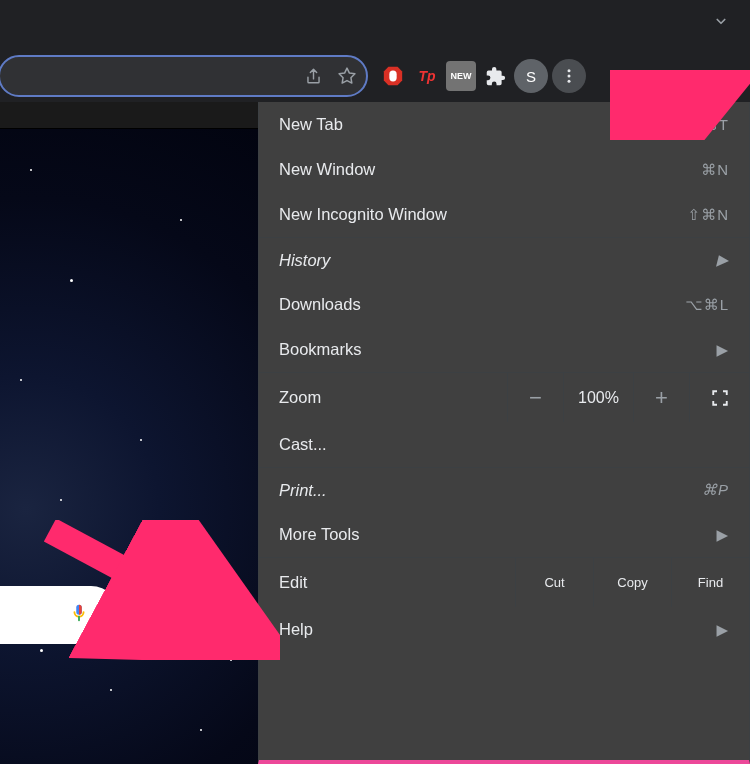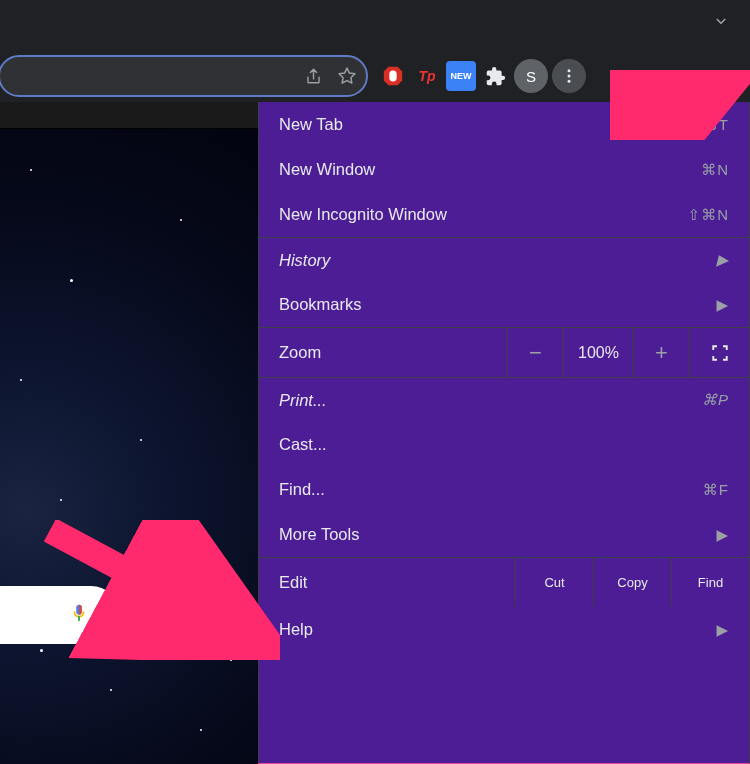--- a/index.html
+++ b/index.html
@@ -60,21 +60,21 @@
     border-radius: 4px;
     display:flex;
     align-items:center;
     justify-content:center;
     cursor:pointer;
     font-size: 14px;
     font-weight: bold;
   }
   .ext.red-stop { color:#fff; }
   .ext.tp { color:#e33; font-style: italic; }
-  .ext.new { background:#3b82f6; color:#fff; font-size:9px; font-weight:bold; }
+  .ext.new { background:#737373; color:#fff; font-size:9px; font-weight:bold; }
   .avatar {
     width: 34px; height: 34px; border-radius:50%;
     background:#5f6368; color:#fff; display:flex;
     align-items:center; justify-content:center;
     font-size:15px; cursor:pointer;
   }
   .kebab {
     width:34px; height:34px; border-radius:50%;
     background:#4a4d51; display:flex;
     align-items:center; justify-content:center;
@@ -103,24 +103,24 @@
     position:absolute;
     left:0; bottom:120px;
     width:120px; height:58px;
     background:#fff;
     border-radius: 0 38px 38px 0;
     display:flex; align-items:center; justify-content:flex-end;
     padding-right:30px;
   }
   .menu-panel {
     flex:1;
-    background:#4c1d95;
+    background:#404040;
     border-left:1px solid #3c4043;
     border-right:1px solid #3c4043;
-    border-bottom:1px solid #ec4899;
+    border-bottom:4px solid #ec4899;
   }
   .menu-row {
     display:flex;
     align-items:center;
     padding: 0 20px;
     height: 45px;
     cursor:pointer;
     font-size: 16.5px;
     color:#e8eaed;
     justify-content: space-between;
@@ -251,47 +251,47 @@
     <div class="menu-row">
       <span>New Incognito Window</span>
       <span class="shortcut">⇧⌘N</span>
     </div>
 
     <div class="menu-row sep">
       <span>History</span>
       <span class="shortcut">▶</span>
     </div>
     <div class="menu-row">
+      <span>Downloads</span>
+      <span class="shortcut">⌥⌘L</span>
+    </div>
+    <div class="menu-row">
       <span>Bookmarks</span>
       <span class="shortcut">▶</span>
     </div>
 
     <div class="zoom-row">
       <div class="zoom-label">Zoom</div>
       <div class="zoom-ctrl">−</div>
       <div class="zoom-ctrl zoom-pct">100%</div>
       <div class="zoom-ctrl">+</div>
       <div class="zoom-ctrl zoom-full">
         <svg width="18" height="18" viewBox="0 0 24 24" fill="none" stroke="#e8eaed" stroke-width="2.5">
             <path d="M3 8V3h5M21 8V3h-5M3 16v5h5M21 16v5h-5"></path>
           </svg>
       </div>
     </div>
 
+    <div class="menu-row">
+      <span>Cast...</span>
+      <span class="shortcut"></span>
+    </div>
     <div class="menu-row sep">
       <span>Print...</span>
       <span class="shortcut">⌘P</span>
-    </div>
-    <div class="menu-row">
-      <span>Cast...</span>
-      <span class="shortcut"></span>
-    </div>
-    <div class="menu-row">
-      <span>Find...</span>
-      <span class="shortcut">⌘F</span>
     </div>
     <div class="menu-row">
       <span>More Tools</span>
       <span class="shortcut">▶</span>
     </div>
 
     <div class="edit-row">
       <div class="edit-label">Edit</div>
       <div class="edit-btn">Cut</div>
       <div class="edit-btn">Copy</div>

